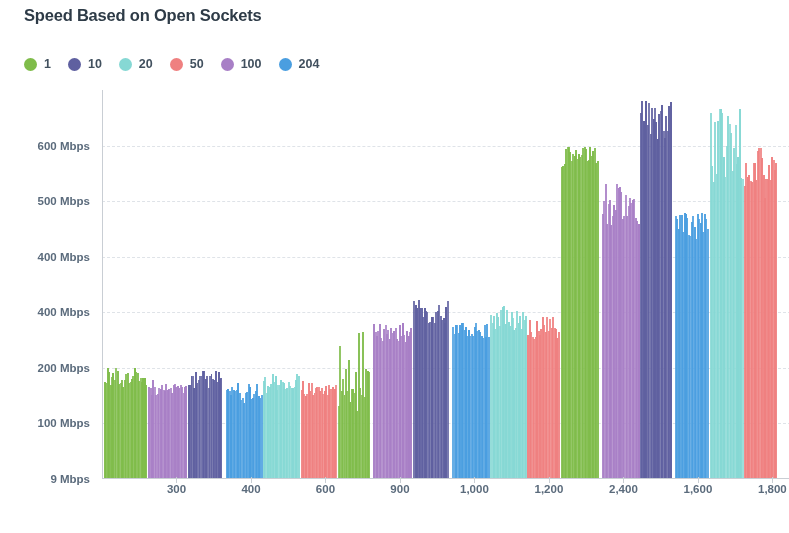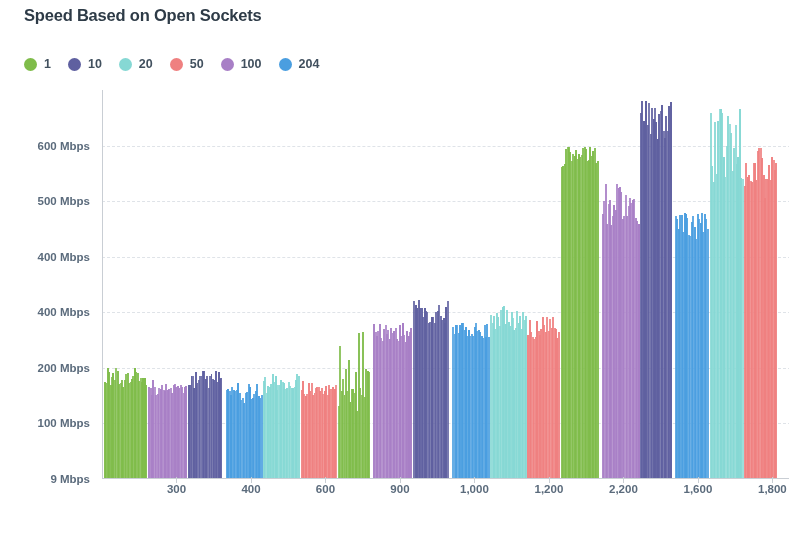--- a/index.html
+++ b/index.html
@@ -587,21 +587,21 @@
       <div class="xtick-lbl" style="left: 148.973px;">400</div>
       <div class="xtick-mark" style="left: 223.459px;"></div>
       <div class="xtick-lbl" style="left: 223.459px;">600</div>
       <div class="xtick-mark" style="left: 297.946px;"></div>
       <div class="xtick-lbl" style="left: 297.946px;">900</div>
       <div class="xtick-mark" style="left: 372.432px;"></div>
       <div class="xtick-lbl" style="left: 372.432px;">1,000</div>
       <div class="xtick-mark" style="left: 446.919px;"></div>
       <div class="xtick-lbl" style="left: 446.919px;">1,200</div>
       <div class="xtick-mark" style="left: 521.405px;"></div>
-      <div class="xtick-lbl" style="left: 521.405px;">2,200</div>
+      <div class="xtick-lbl" style="left: 521.405px;">2,400</div>
       <div class="xtick-mark" style="left: 595.892px;"></div>
       <div class="xtick-lbl" style="left: 595.892px;">1,600</div>
       <div class="xtick-mark" style="left: 670.378px;"></div>
       <div class="xtick-lbl" style="left: 670.378px;">1,800</div>
     </div>
 
 
 </div>
 
 </body></html>

